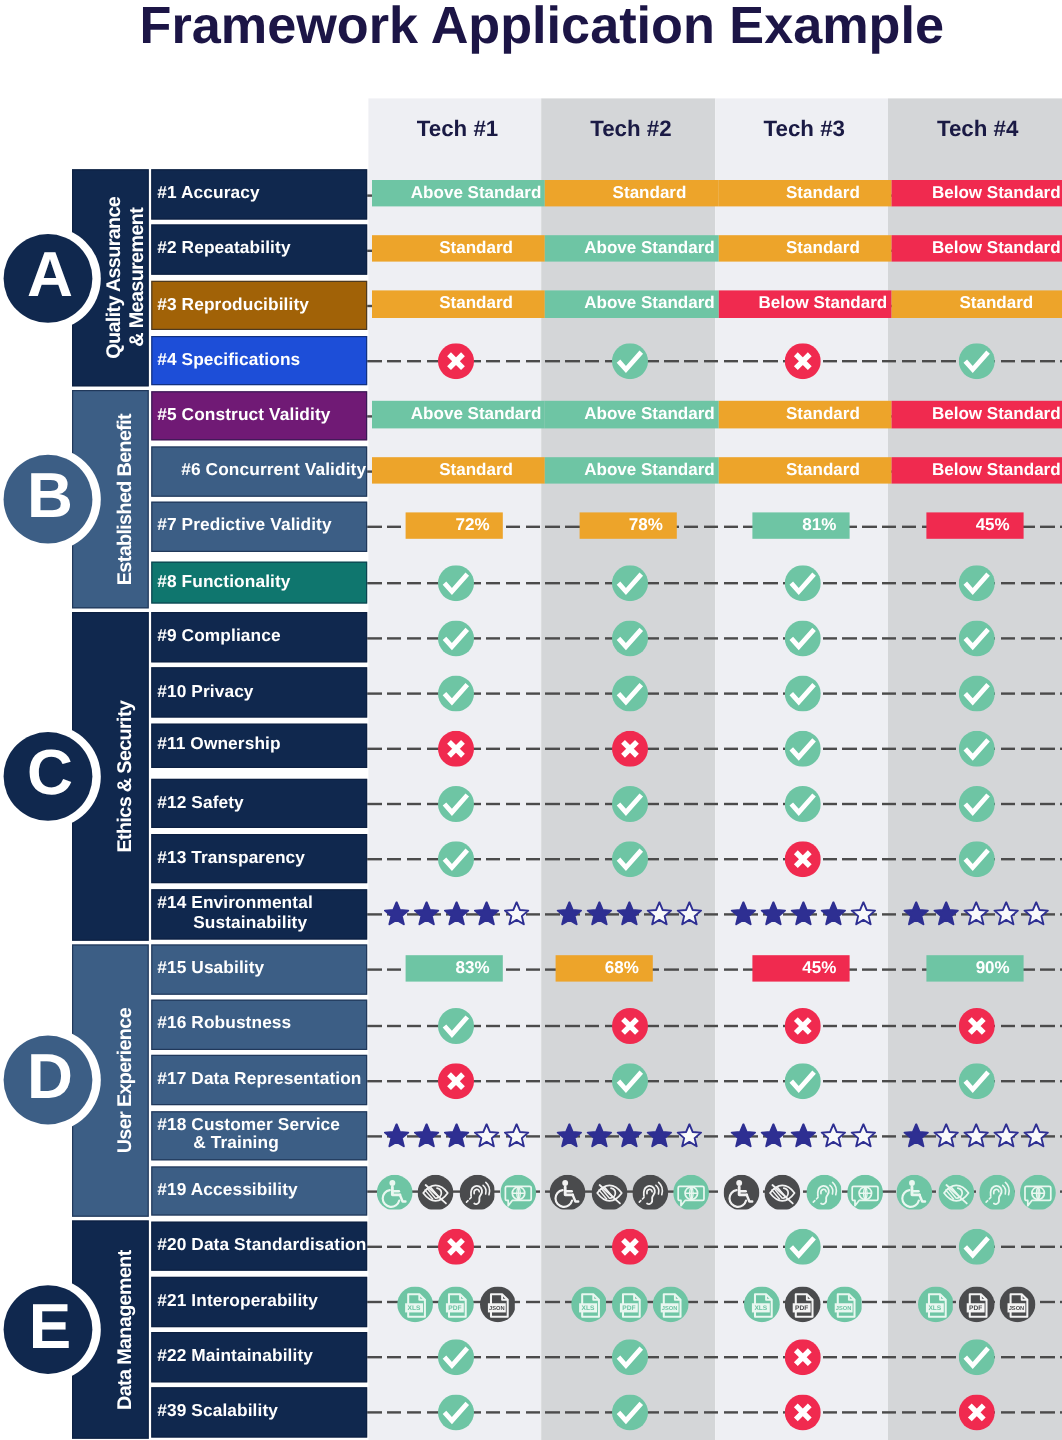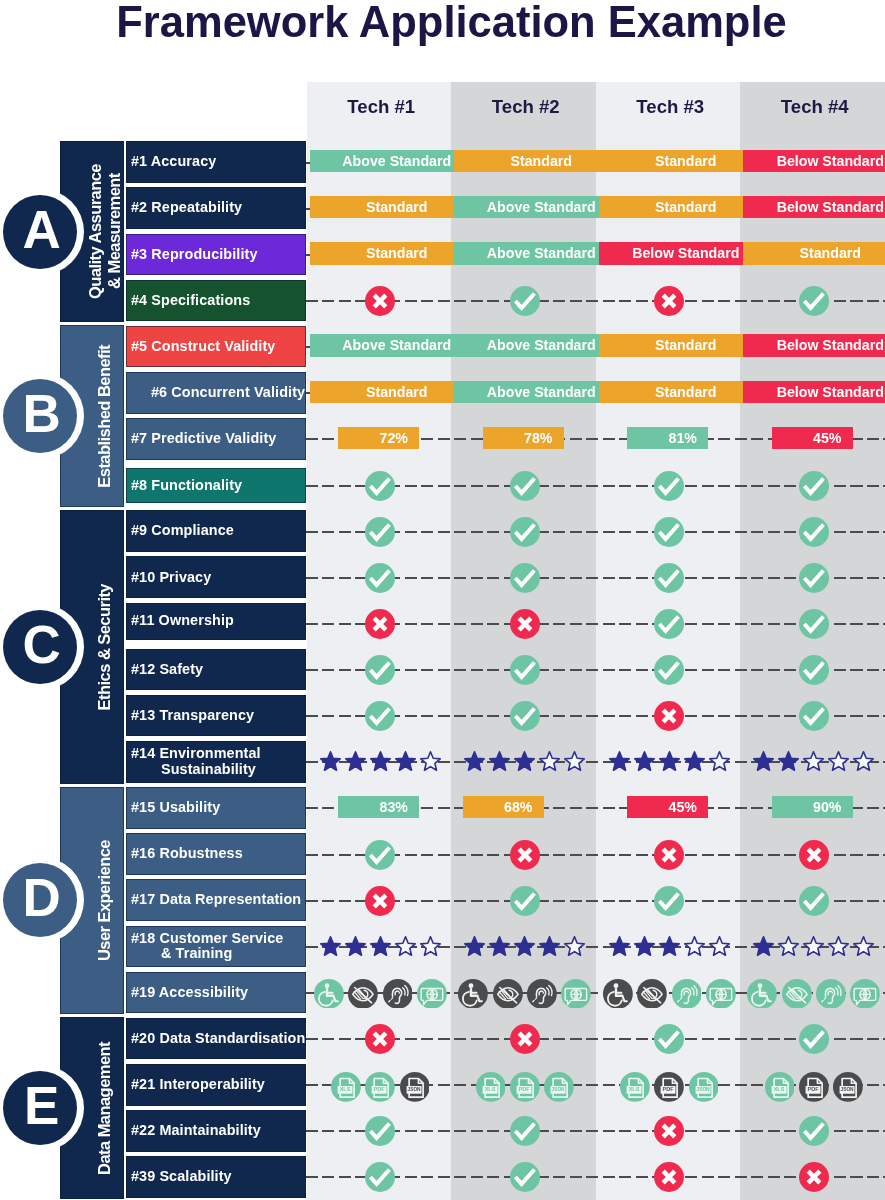--- a/index.html
+++ b/index.html
@@ -140,37 +140,37 @@
       <div class="cell" style="left: 454px; width: 144.5px; top: 186.43px; height: 41.63px;">
         <div class="badge wide" style="background: rgb(110, 197, 164);">Above Standard</div>
       </div>
       <div class="cell" style="left: 598.5px; width: 144.5px; top: 186.43px; height: 41.63px;">
         <div class="badge wide" style="background: rgb(237, 164, 42);">Standard</div>
       </div>
       <div class="cell" style="left: 743px; width: 144.5px; top: 186.43px; height: 41.63px;">
         <div class="badge wide" style="background: rgb(240, 42, 79);">Below Standard</div>
       </div>
       <div class="dashline" style="top: 253.875px;"></div>
-      <div class="rowlabel" style="top: 233.56px; height: 41.63px; background: #6d28d9; align-items: center;">
+      <div class="rowlabel" style="top: 233.56px; height: 41.63px; background: #a16207; align-items: center;">
         <span>#3 Reproducibility</span>
       </div>
       <div class="cell" style="left: 309.5px; width: 144.5px; top: 232.56px; height: 41.63px;">
         <div class="badge wide" style="background: rgb(237, 164, 42);">Standard</div>
       </div>
       <div class="cell" style="left: 454px; width: 144.5px; top: 232.56px; height: 41.63px;">
         <div class="badge wide" style="background: rgb(110, 197, 164);">Above Standard</div>
       </div>
       <div class="cell" style="left: 598.5px; width: 144.5px; top: 232.56px; height: 41.63px;">
         <div class="badge wide" style="background: rgb(240, 42, 79);">Below Standard</div>
       </div>
       <div class="cell" style="left: 743px; width: 144.5px; top: 232.56px; height: 41.63px;">
         <div class="badge wide" style="background: rgb(237, 164, 42);">Standard</div>
       </div>
       <div class="dashline" style="top: 300.005px;"></div>
-      <div class="rowlabel" style="top: 279.69px; height: 41.63px; background: #14532d;">
+      <div class="rowlabel" style="top: 279.69px; height: 41.63px; background: #1d4ed8;">
         <span>#4 Specifications</span>
       </div>
       <div class="cell" style="left: 308px; width: 144.5px; top: 280.19px; height: 41.63px;">
         <span class="ico"><svg width="30" height="30" viewBox="0 0 30 30">
             <circle cx="15" cy="15" r="15" fill="#f02a4f"></circle>
             <path d="M9.2 9.2 L20.8 20.8 M20.8 9.2 L9.2 20.8" fill="none" stroke="#fff" stroke-width="4.5" stroke-linecap="butt"></path>
           </svg></span>
       </div>
       <div class="cell" style="left: 452.5px; width: 144.5px; top: 280.19px; height: 41.63px;">
         <span class="ico"><svg width="30" height="30" viewBox="0 0 30 30">
@@ -184,21 +184,21 @@
             <path d="M9.2 9.2 L20.8 20.8 M20.8 9.2 L9.2 20.8" fill="none" stroke="#fff" stroke-width="4.5" stroke-linecap="butt"></path>
           </svg></span>
       </div>
       <div class="cell" style="left: 741.5px; width: 144.5px; top: 280.19px; height: 41.63px;">
         <span class="ico"><svg width="30" height="30" viewBox="0 0 30 30">
             <circle cx="15" cy="15" r="15" fill="#6ec5a4"></circle>
             <path d="M5.4 15.0 L11.6 21.9 L24.4 7.5" fill="none" stroke="#fff" stroke-width="4.0" stroke-linecap="butt" stroke-linejoin="miter"></path>
           </svg></span>
       </div>
       <div class="dashline" style="top: 346.135px;"></div>
-      <div class="rowlabel" style="top: 325.82px; height: 41.63px; background: #ef4444;">
+      <div class="rowlabel" style="top: 325.82px; height: 41.63px; background: #701a75;">
         <span>#5 Construct Validity</span>
       </div>
       <div class="cell" style="left: 309.5px; width: 144.5px; top: 324.82px; height: 41.63px;">
         <div class="badge wide" style="background: rgb(110, 197, 164);">Above Standard</div>
       </div>
       <div class="cell" style="left: 454px; width: 144.5px; top: 324.82px; height: 41.63px;">
         <div class="badge wide" style="background: rgb(110, 197, 164);">Above Standard</div>
       </div>
       <div class="cell" style="left: 598.5px; width: 144.5px; top: 324.82px; height: 41.63px;">
         <div class="badge wide" style="background: rgb(237, 164, 42);">Standard</div>

